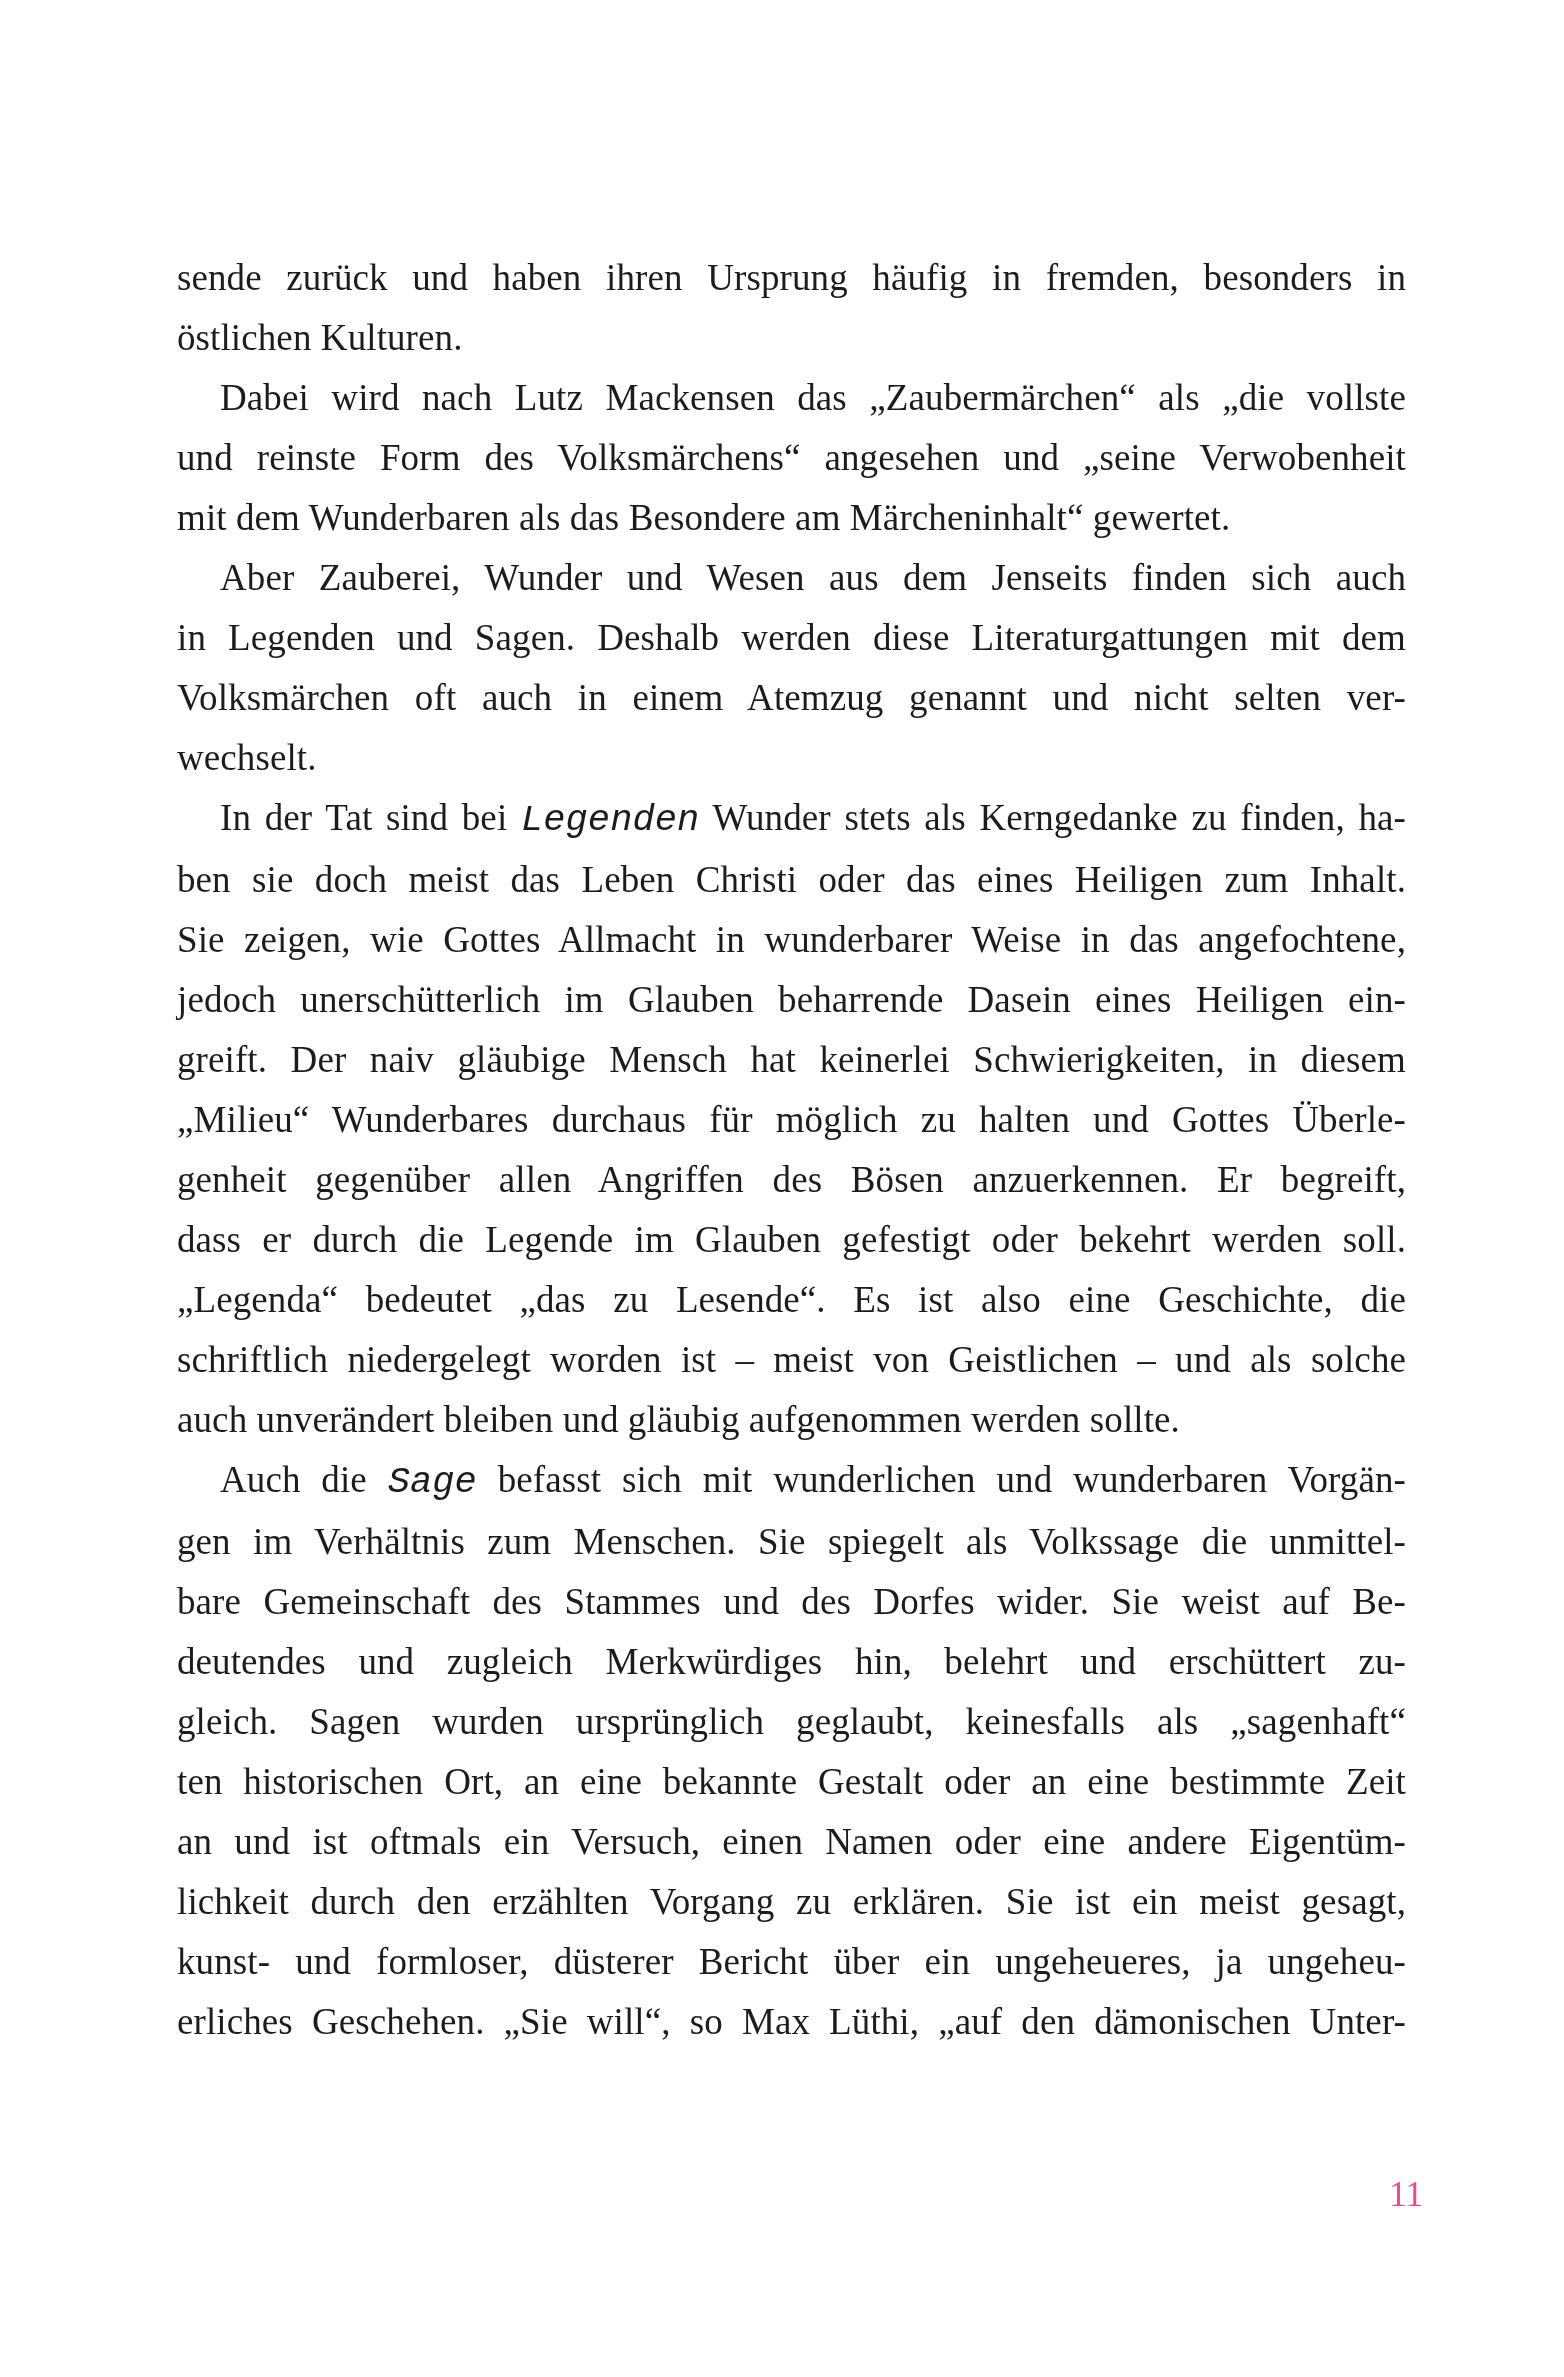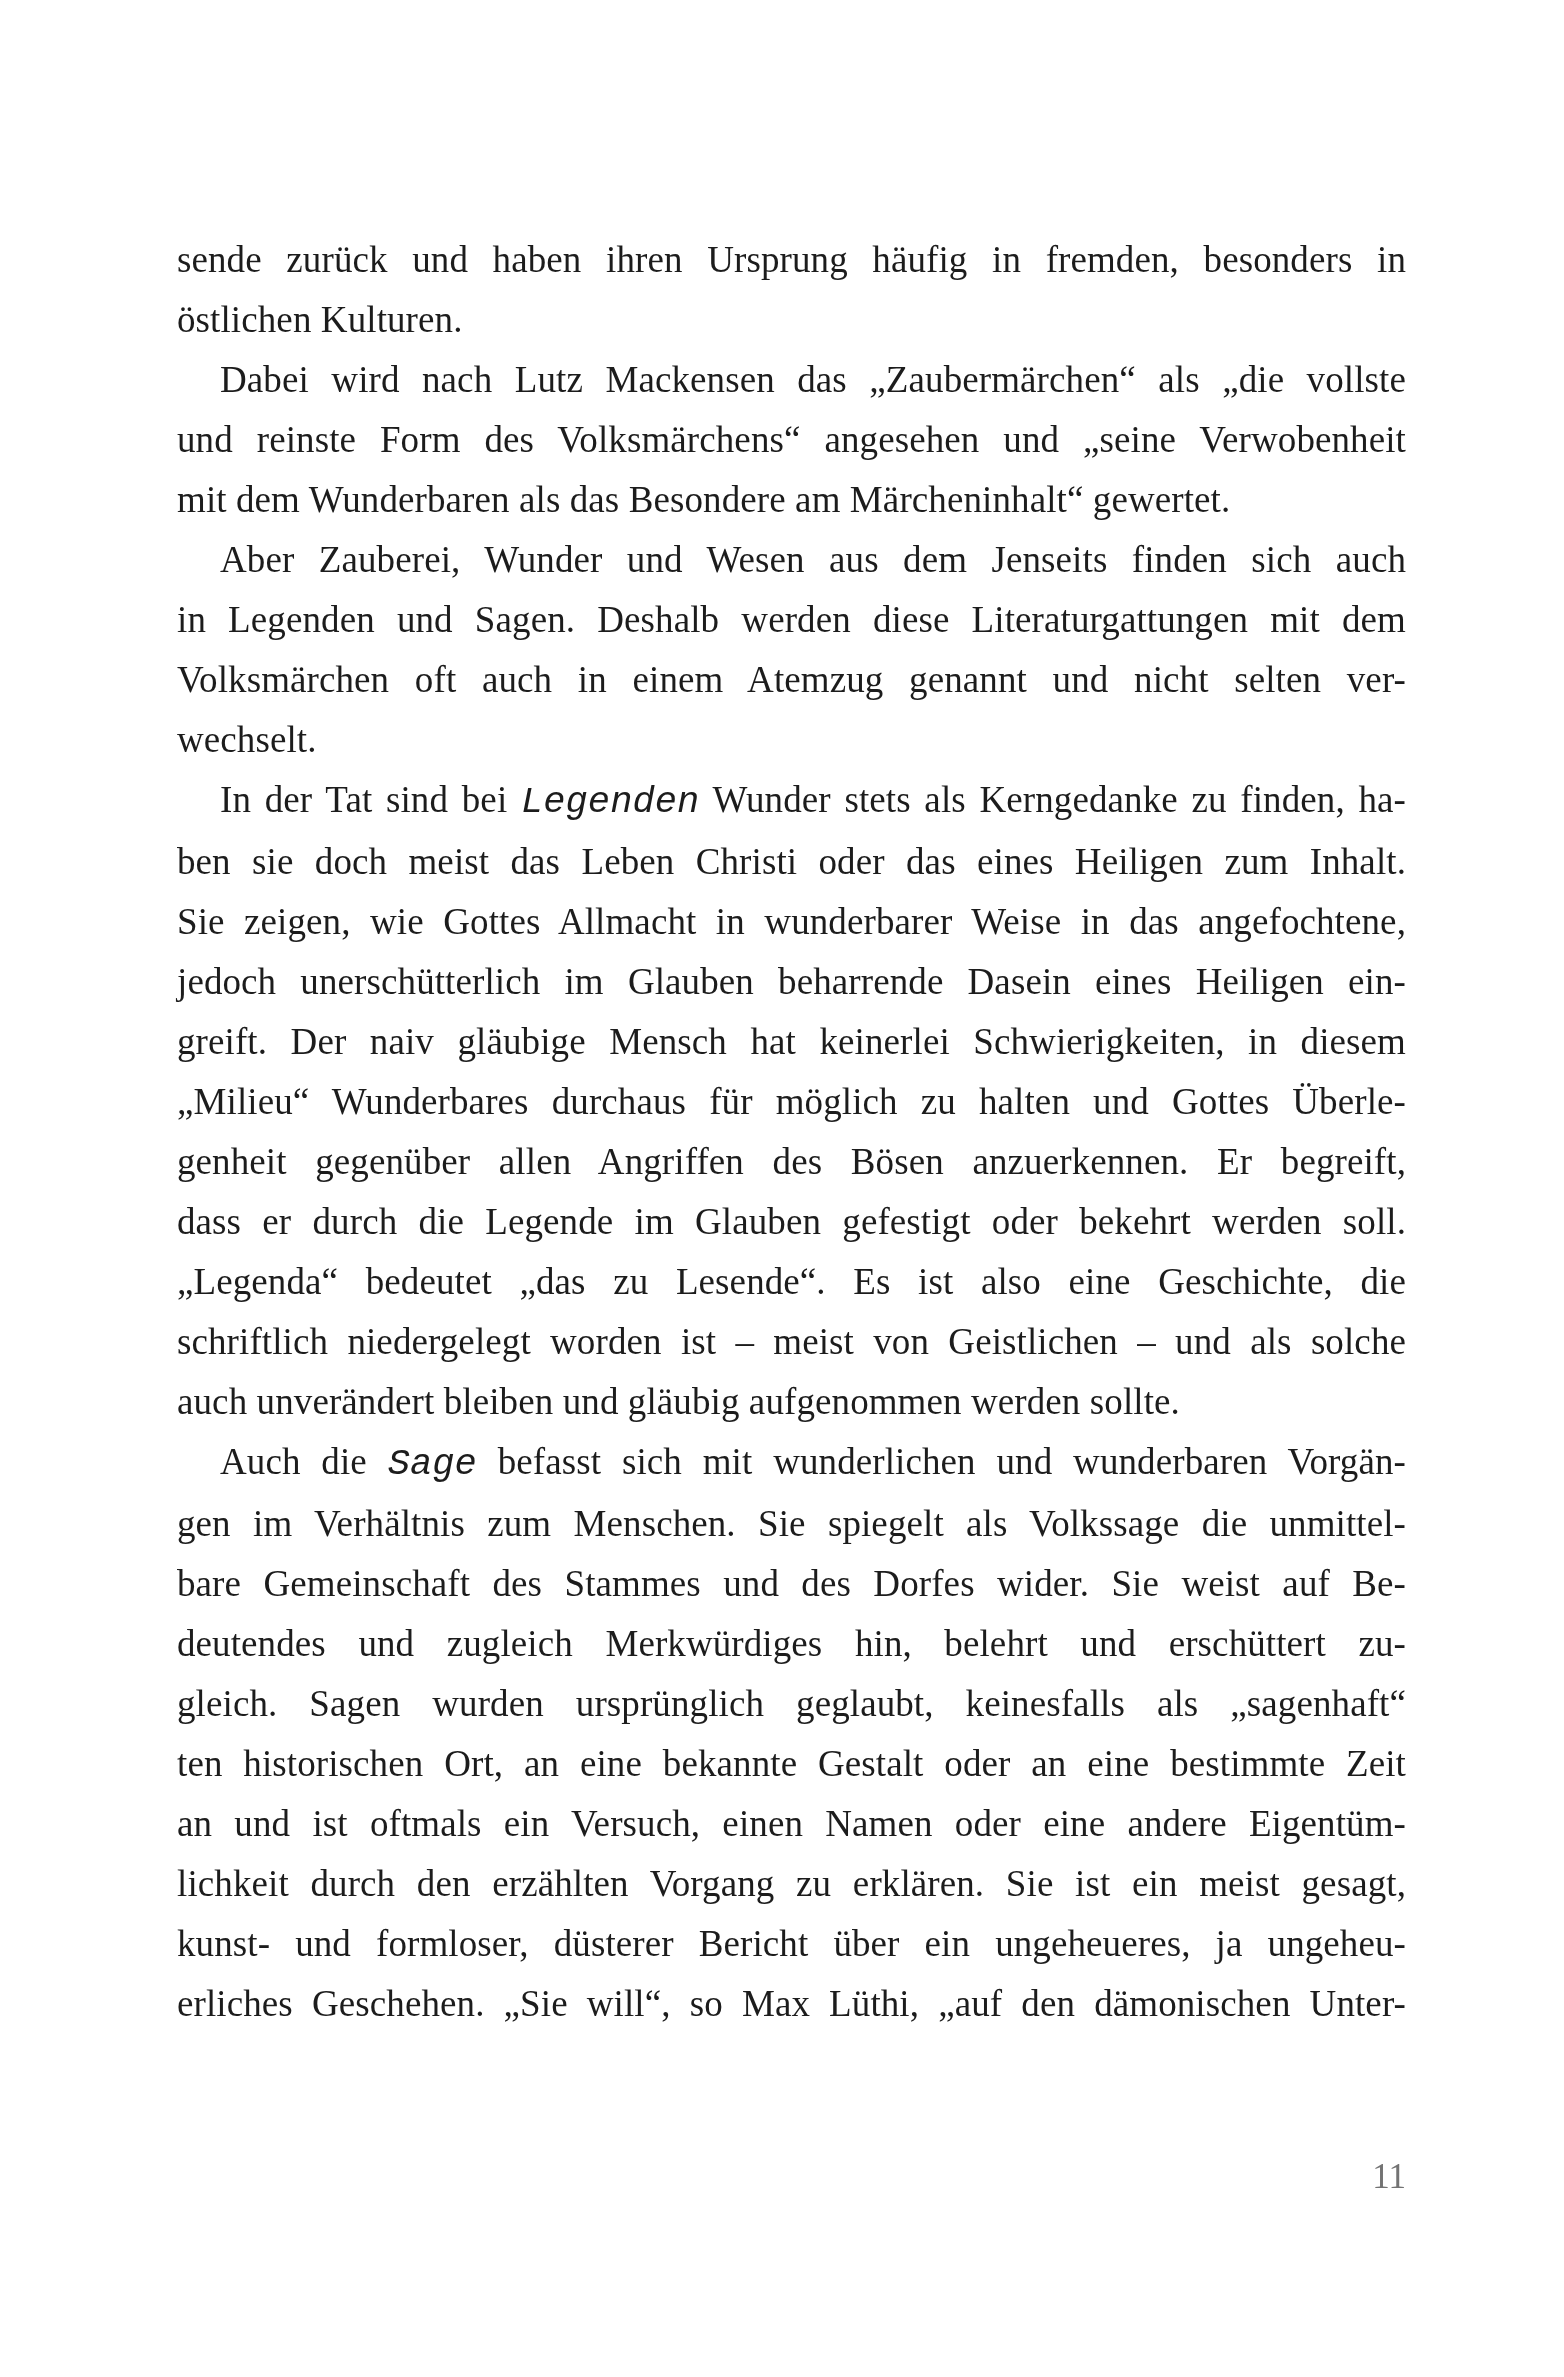--- a/index.html
+++ b/index.html
@@ -11,20 +11,21 @@
     width: 1565px;
     height: 2377px;
     position: relative;
     font-family: "Liberation Serif", "DejaVu Serif", serif;
     color: #1c1c1c;
   }
   .page {
     position: absolute;
     inset: 0;
     background: #ffffff;
+    margin-top: 18px;
   }
   .text-block {
     position: absolute;
     left: 177px;
     top: 230px;
     width: 1229px;
     font-size: 37px;
     line-height: 60px;
     letter-spacing: 0.1px;
   }
@@ -37,25 +38,25 @@
   }
   .line.indent {
     text-indent: 43px;
   }
   .line em {
     font-style: italic;
     font-family: Liberation Mono, monospace;
   }
   .page-number {
     position: absolute;
-    right: 159px;
+    right: 142px;
     top: 2157px;
     font-size: 35px;
     line-height: 39px;
-    color: #737373;
+    color: #ec4899;
   }
 </style>
 </head>
 <body>
 
 <div class="page">
   <div class="text-block">
       <div class="line justify">sende zurück und haben ihren Ursprung häufig in fremden, besonders in</div>
       <div class="line">östlichen Kulturen.</div>
       <div class="line justify indent">Dabei wird nach Lutz Mackensen das „Zaubermärchen“ als „die vollste</div>

